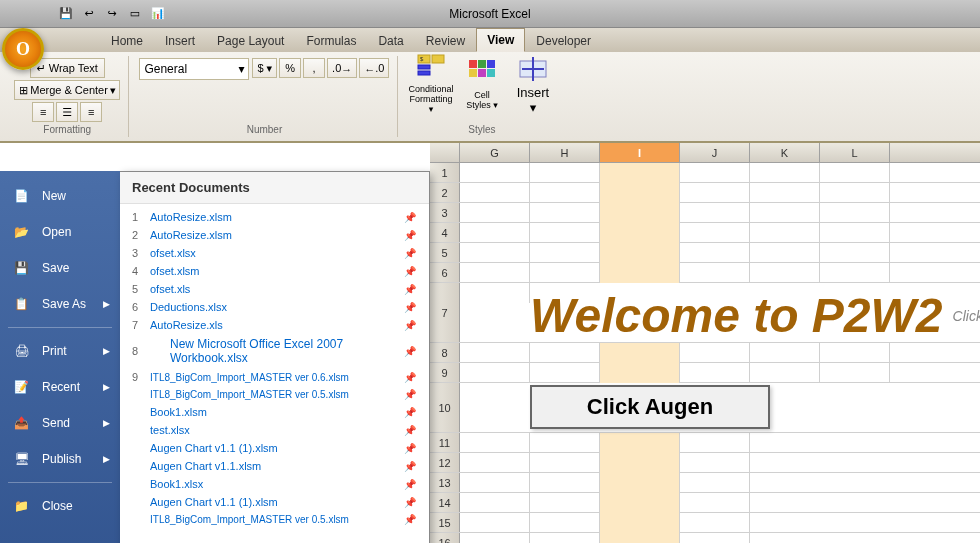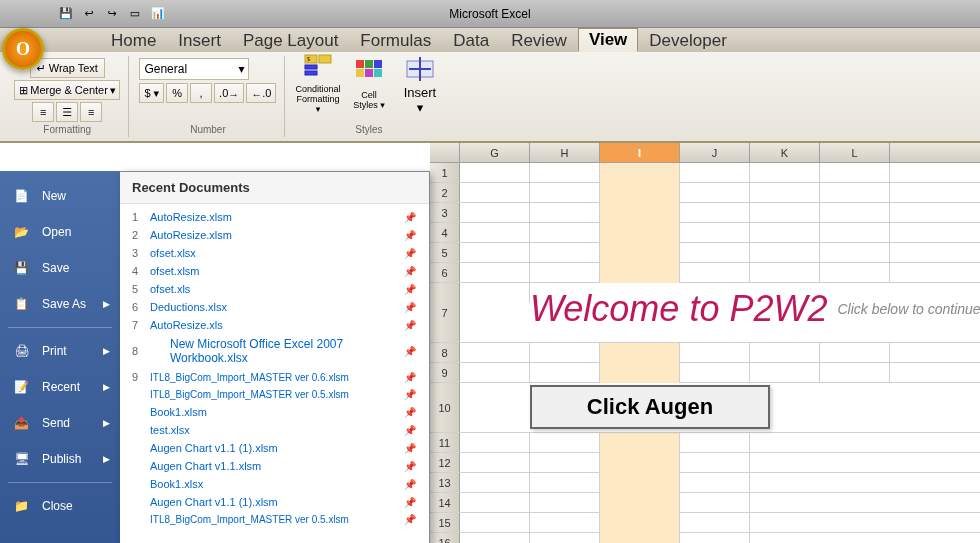--- a/index.html
+++ b/index.html
@@ -61,21 +61,21 @@
     }
 
     .ribbon-tabs {
       display: flex;
       padding-left: 50px;
       background: linear-gradient(to bottom, #e0dbd0, #c8c0b0);
       height: 24px;
     }
     .ribbon-tab {
       padding: 3px 10px;
-      font-size: 17px;
+      font-size: 12px;
       cursor: pointer;
       border: 1px solid transparent;
       border-bottom: none;
       color: #333;
       display: flex; align-items: center;
     }
     .ribbon-tab.active {
       background: linear-gradient(to bottom, #f5f3ee, #ede8e0);
       border-color: #a09070;
       border-bottom: 1px solid #ede8e0;
@@ -385,21 +385,21 @@
         <div class="align-row">
           <button class="small-btn">≡</button>
           <button class="small-btn">☰</button>
           <button class="small-btn">≡</button>
         </div>
       </div>
       <div class="ribbon-group-label">Formatting</div>
     </div>
 
     <div class="ribbon-group">
-      <div class="ribbon-group-content" style="flex-direction:column; gap:3px; align-items:flex-start;">
+      <div class="ribbon-group-content" style="gap:3px; align-items:flex-start;">
         <div class="number-box">
           <span>General</span>
           <span style="margin-left:auto;">▾</span>
         </div>
         <div style="display:flex; gap:2px;">
           <button class="small-btn">$ ▾</button>
           <button class="small-btn">%</button>
           <button class="small-btn">,</button>
           <button class="small-btn">.0→</button>
           <button class="small-btn">←.0</button>
@@ -675,21 +675,21 @@
         <div class="cell" style="width:70px;"></div>
         <div class="cell" style="width:70px;"></div>
         <div class="cell" style="width:70px;"></div>
       </div>
 
       <div class="cell-row" style="height:60px; position:relative; overflow:visible;">
         <div class="row-header">7</div>
         <div class="cell" style="width:70px;"></div>
 
         <div style="position:absolute; left:100px; top:5px; display:flex; align-items:center; gap:10px; white-space:nowrap;">
-          <span style="font-size:36px; font-weight:normal; color:#be185d; font-style:italic;">Welcome to P2W2</span>
+          <span style="font-size:48px; font-weight:bold; color:#a16207; font-style:italic;">Welcome to P2W2</span>
           <span style="font-size:14px; color:#888; font-style:italic;">Click below to continue</span>
         </div>
       </div>
       <div class="cell-row">
         <div class="row-header">8</div>
         <div class="cell" style="width:70px;"></div>
         <div class="cell" style="width:70px;"></div>
         <div class="cell selected-col" style="width:80px;"></div>
         <div class="cell" style="width:70px;"></div>
         <div class="cell" style="width:70px;"></div>

